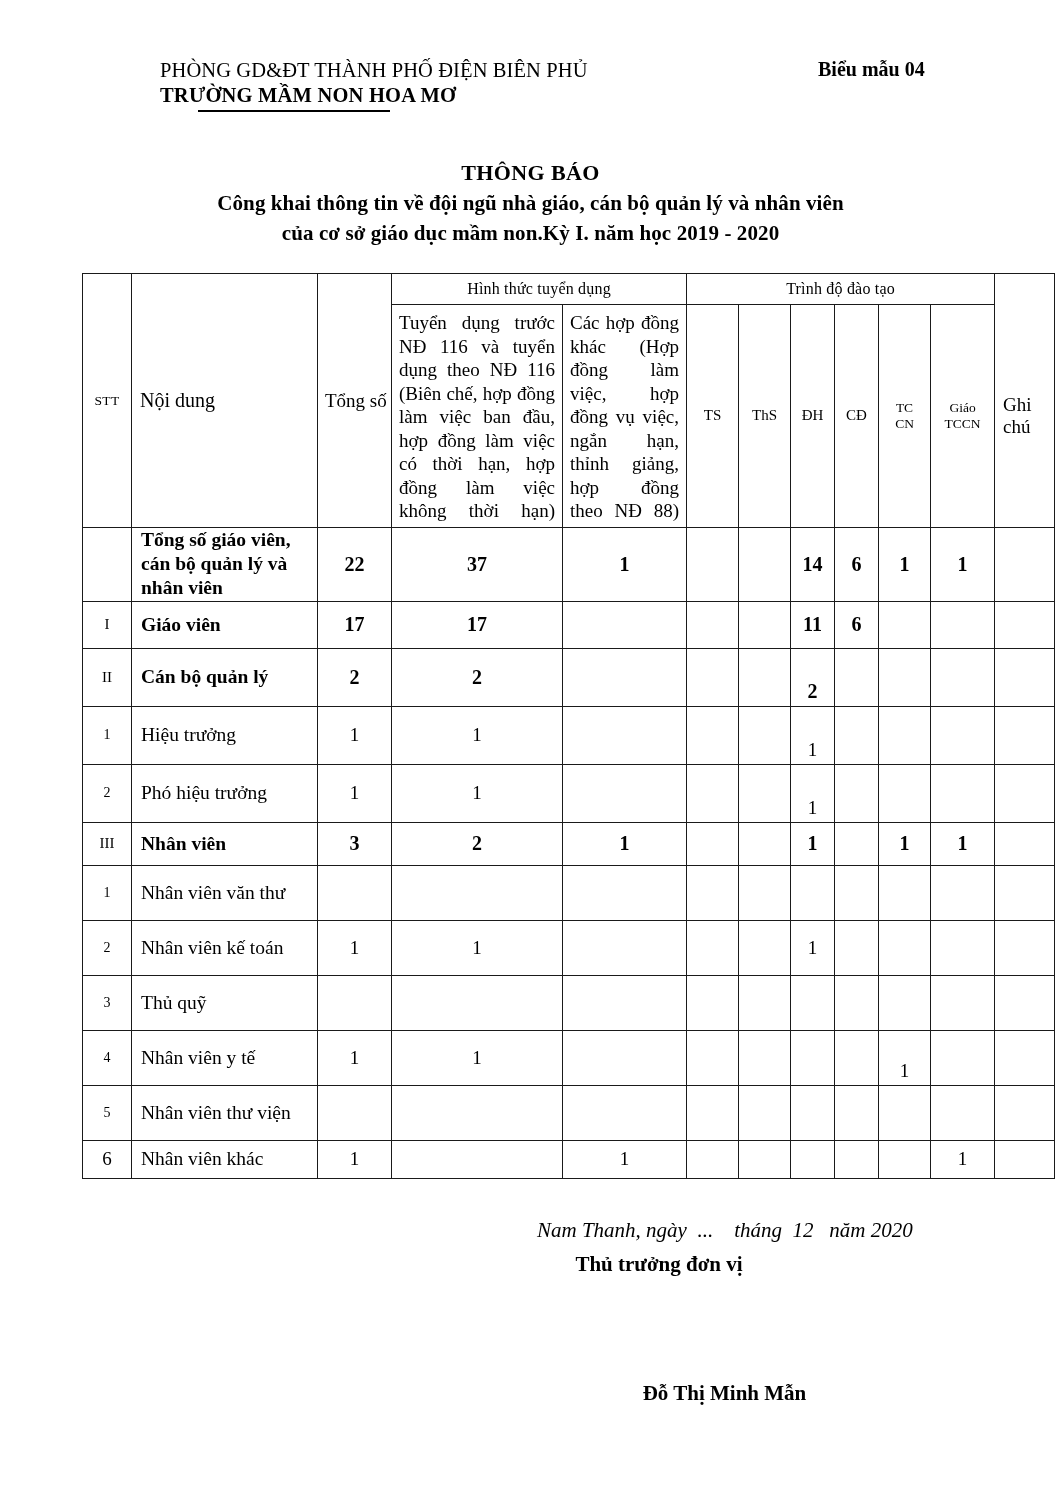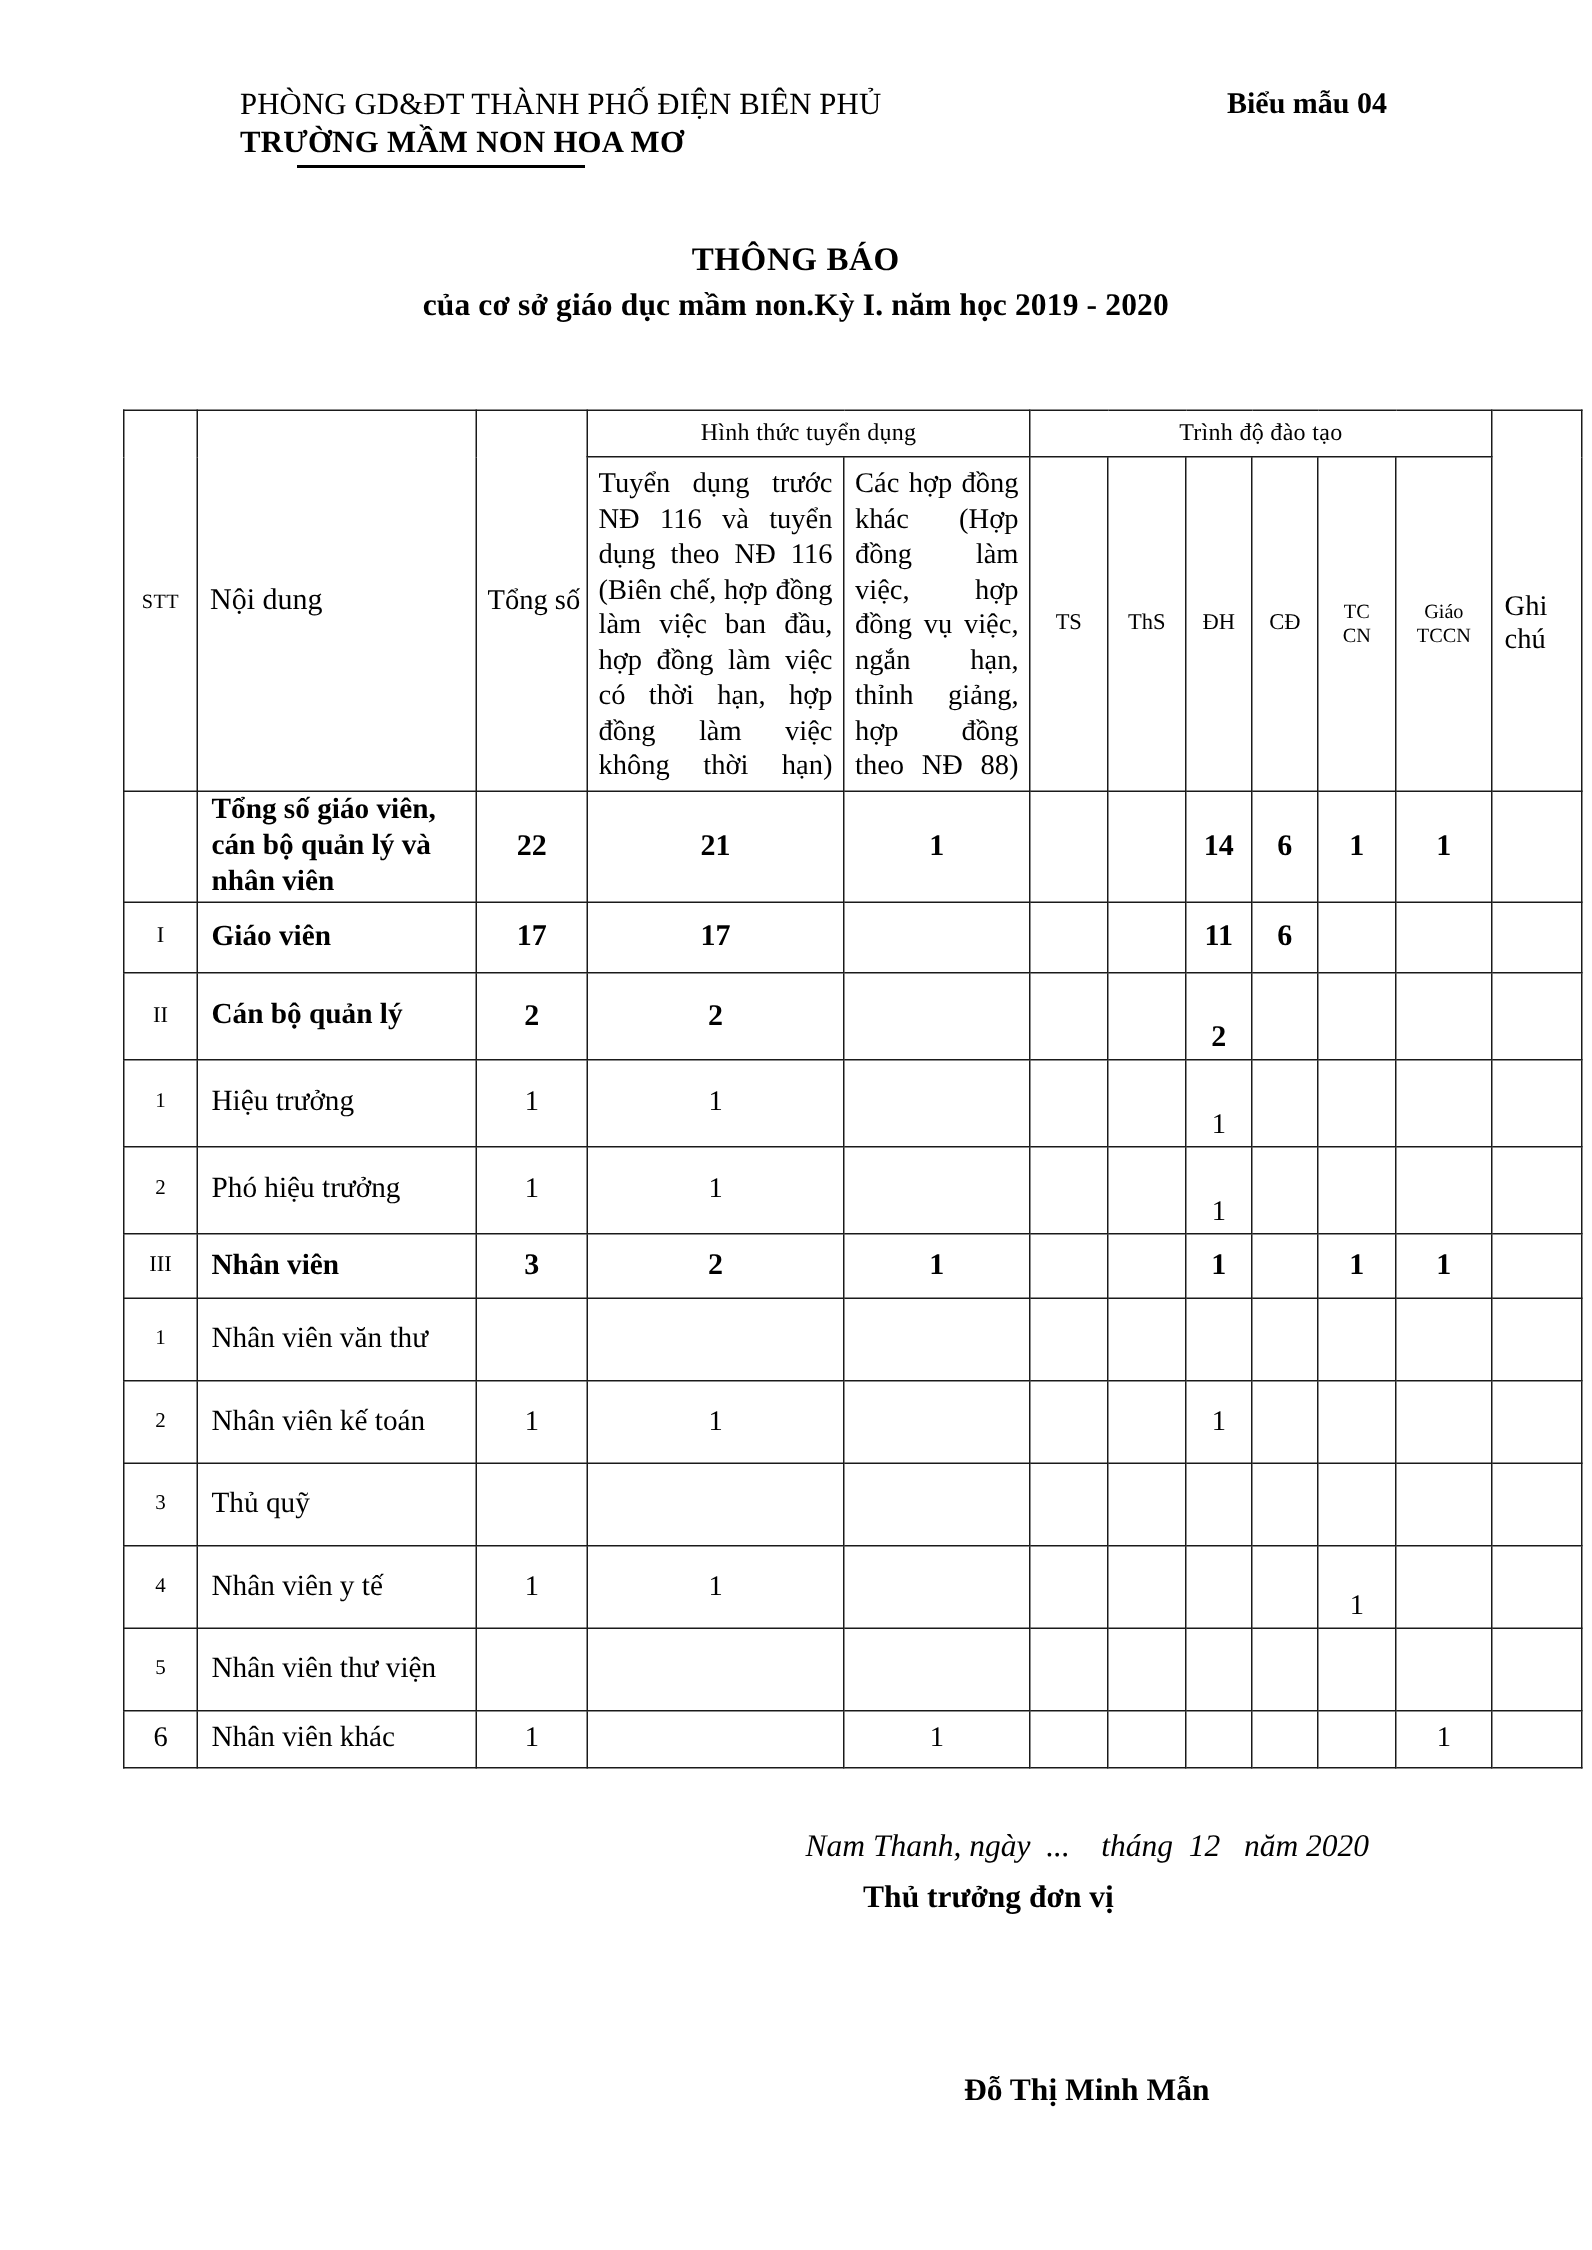--- a/index.html
+++ b/index.html
@@ -230,20 +230,21 @@
     <div class="office-block">
       <div class="office-line">PHÒNG GD&amp;ĐT THÀNH PHỐ ĐIỆN BIÊN PHỦ</div>
       <div class="school-line">TRƯỜNG MẦM NON HOA MƠ</div>
       <div class="school-rule"></div>
     </div>
     <div class="form-code">Biểu mẫu 04</div>
   </div>
 
   <div class="title-block">
     <div class="title-main">THÔNG BÁO</div>
+    <div class="title-sub">Công khai thông tin về đội ngũ nhà giáo, cán bộ quản lý và nhân viên</div>
     <div class="title-sub">của cơ sở giáo dục mầm non.Kỳ I. năm học 2019 - 2020</div>
   </div>
 
   <div class="tbl-wrap">
     <table class="sheet">
       <colgroup>
         <col style="width:49px">
         <col style="width:186px">
         <col style="width:74px">
         <col style="width:171px">
@@ -286,21 +287,21 @@
             <div>Ghi</div>
             <div>chú</div>
           </td>
         </tr>
       </thead>
       <tbody>
           <tr style="height: 74px;">
             <td class="stt"></td>
             <td class="name bold">Tổng số giáo viên, cán bộ quản lý và nhân viên</td>
             <td class="val bold">22</td>
-            <td class="val bold">21</td>
+            <td class="val bold">37</td>
             <td class="val bold">1</td>
             <td class="val bold"></td>
             <td class="val bold"></td>
             <td class="val bold">14</td>
             <td class="val bold">6</td>
             <td class="val bold">1</td>
             <td class="val bold">1</td>
             <td class="val bold"></td>
           </tr>
           <tr style="height: 47px;">

